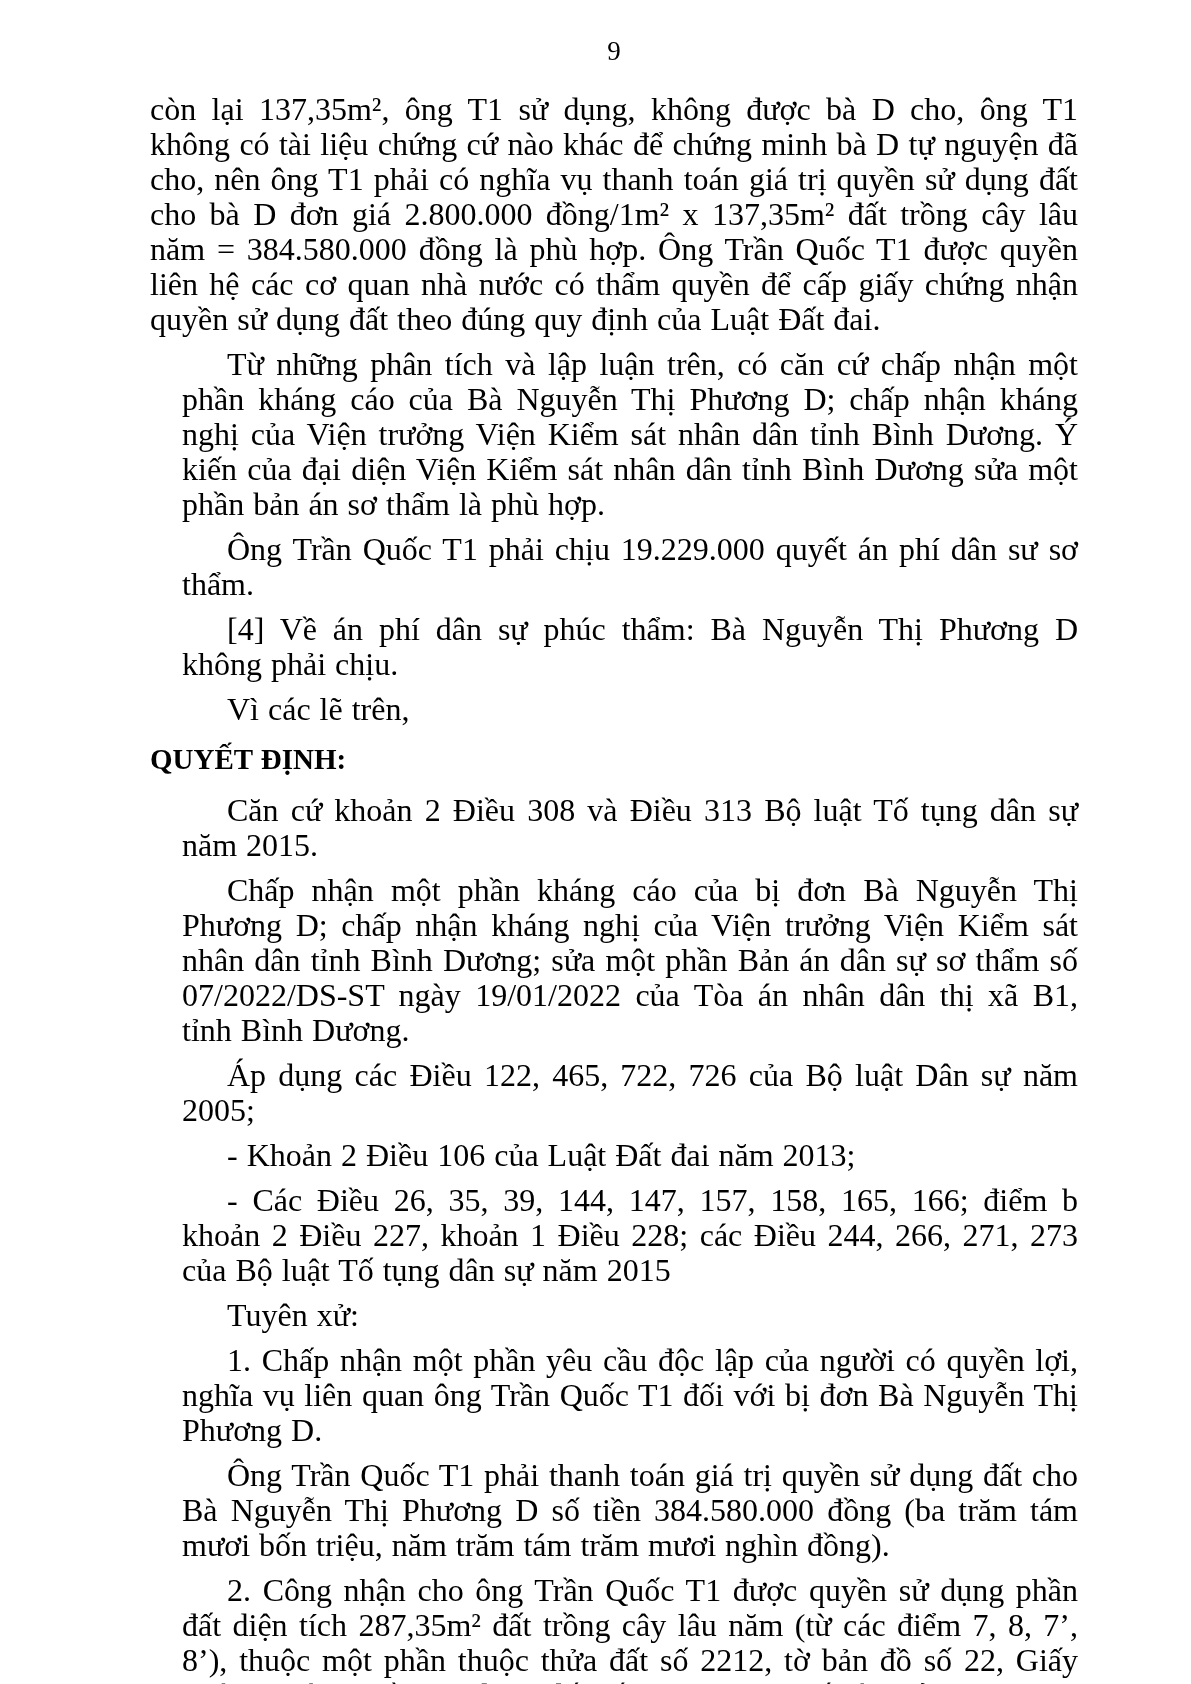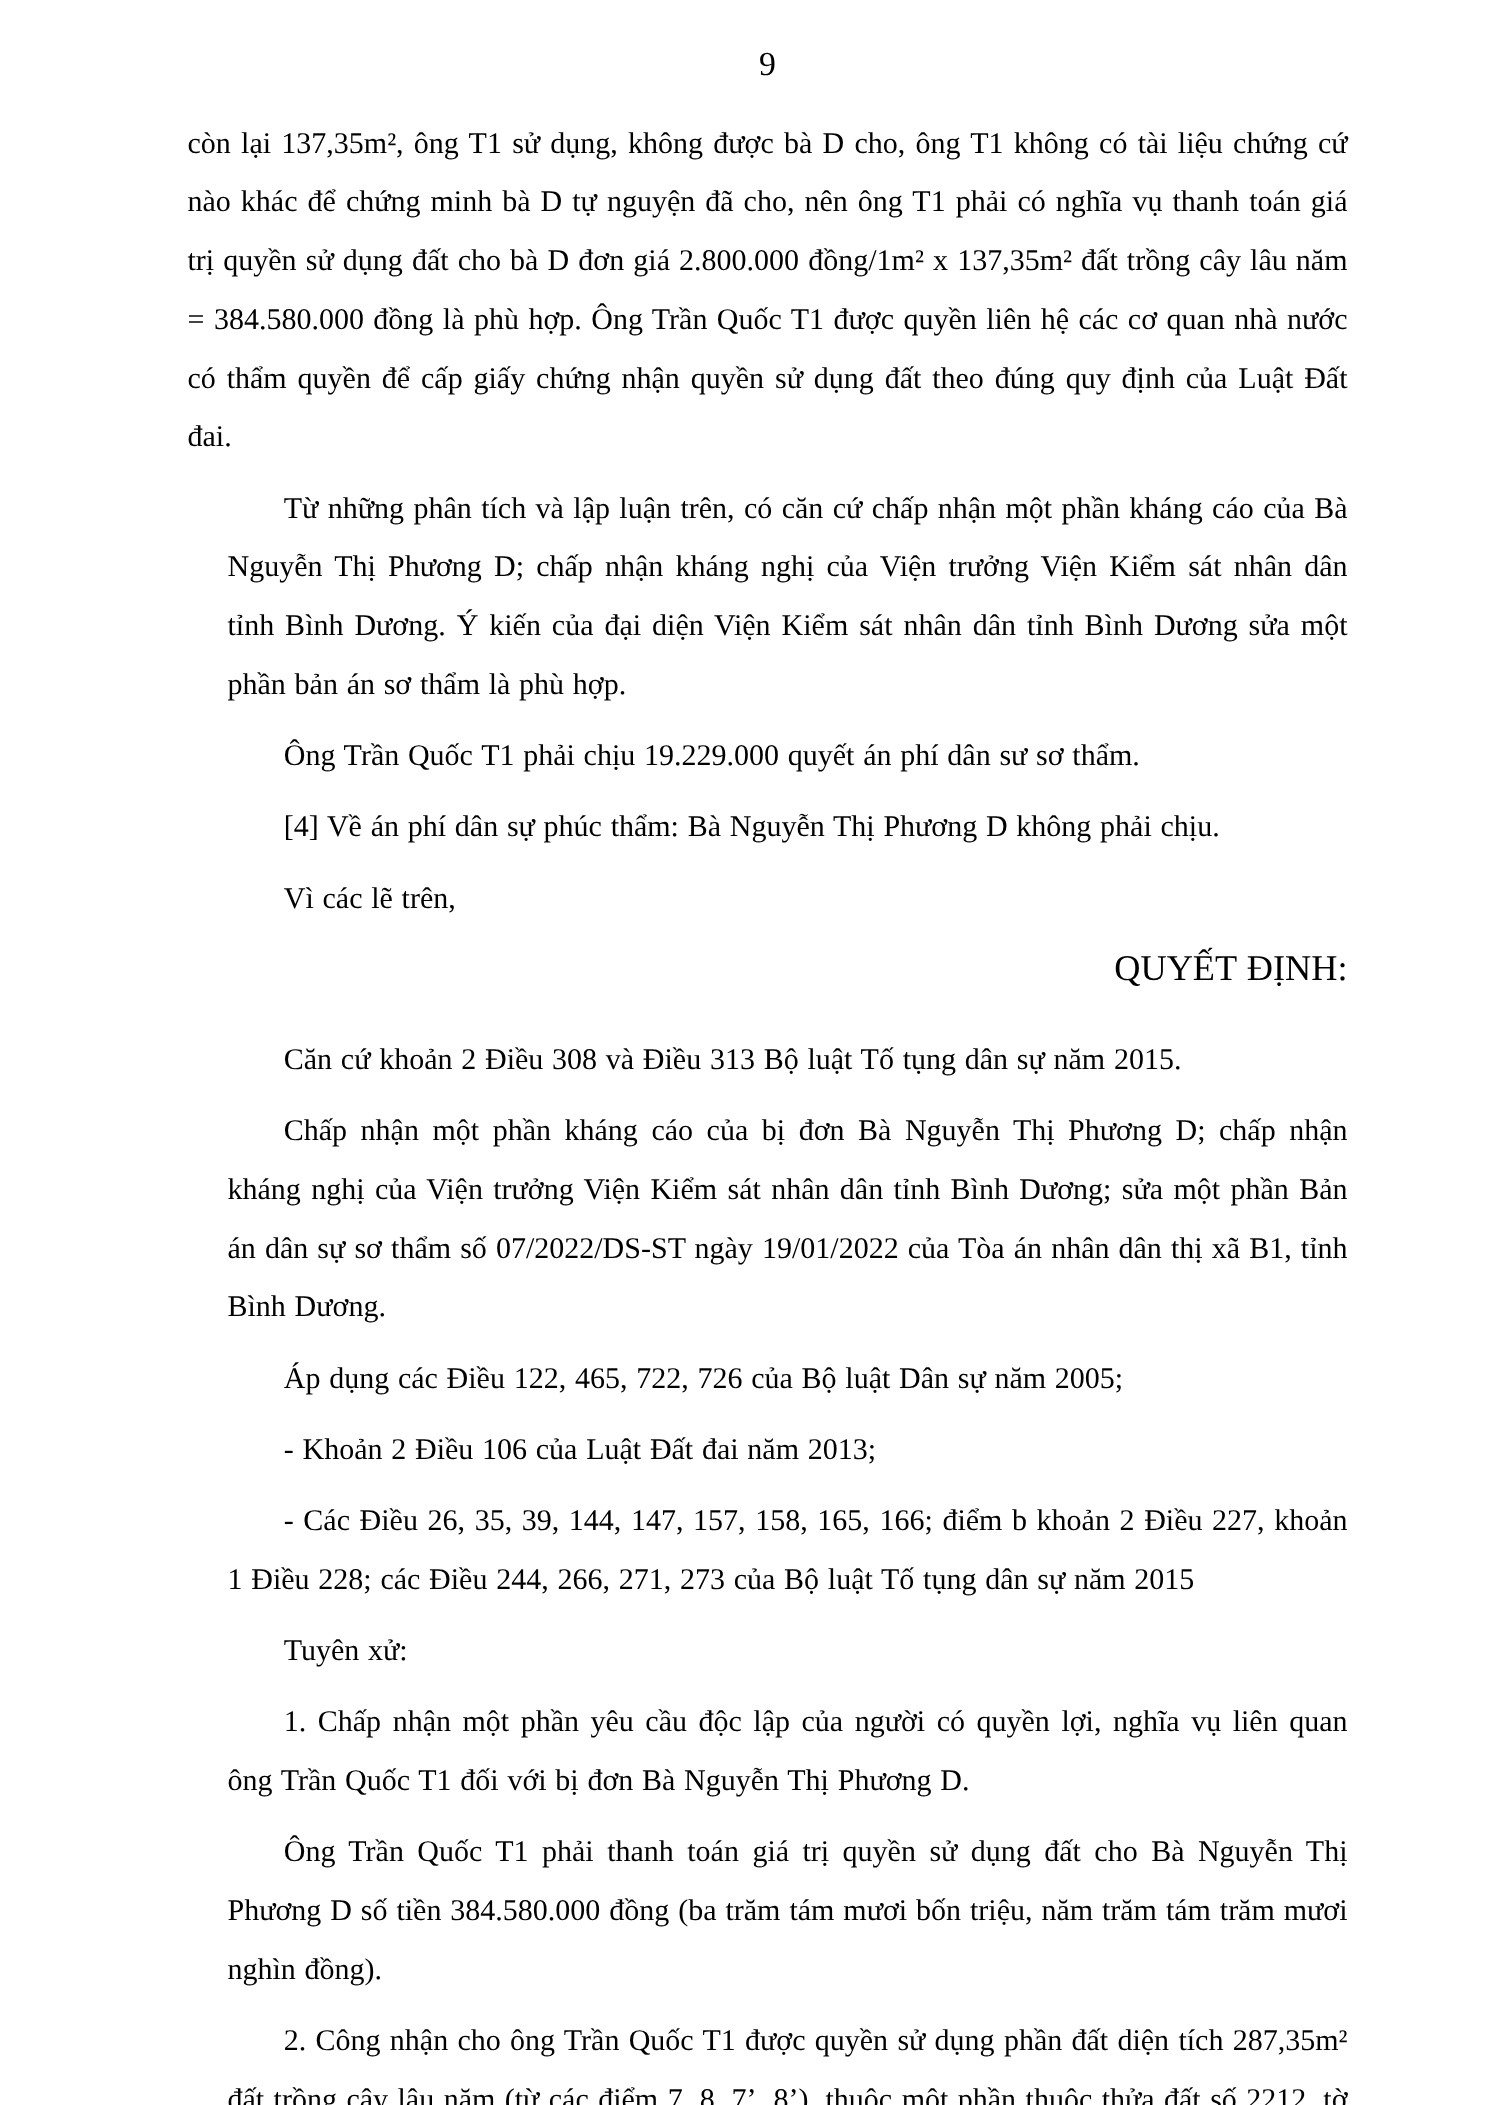--- a/index.html
+++ b/index.html
@@ -19,35 +19,35 @@
     overflow: hidden;
   }
   .page-number {
     text-align: center;
     font-size: 27px;
     line-height: 30px;
     margin: 0 0 26px 0;
   }
   .doc p {
     margin: 0 0 10px 0;
-    font-size: 24px;
-    line-height: 47px;
+    font-size: 32px;
+    line-height: 35px;
     text-align: justify;
     word-spacing: 1px;
   }
   .doc p.indent {
     text-indent: 45px;
     margin-left: 32px;
   }
   .doc .heading {
-    margin: 14px 0 32px 0;
+    margin: 14px 0 16px 0;
     font-size: 29px;
     line-height: 36px;
-    font-weight: normal;
-    text-align: right;
+    font-weight: bold;
+    text-align: left;
     text-indent: 0;
   }
 </style>
 </head>
 <body>
 
 <div class="page">
 
   <div class="page-number">9</div>
 

